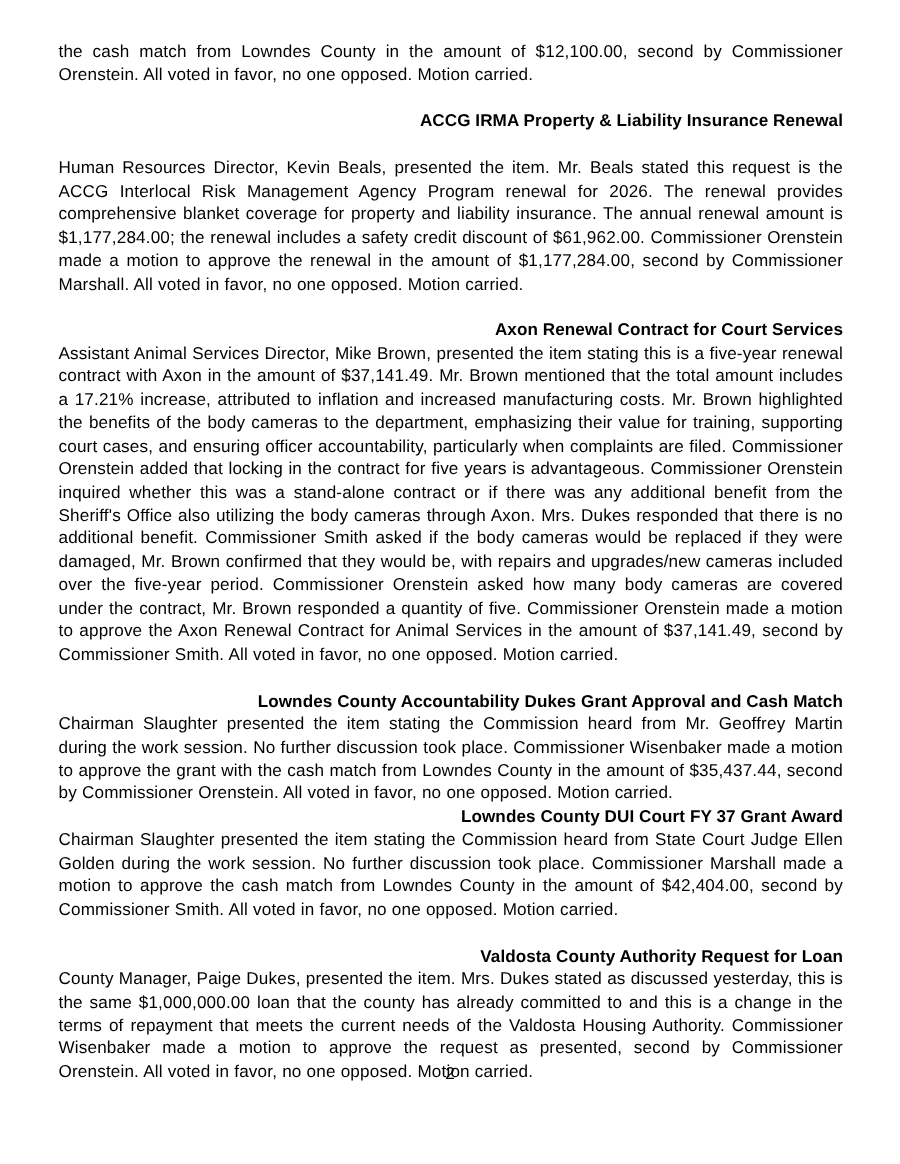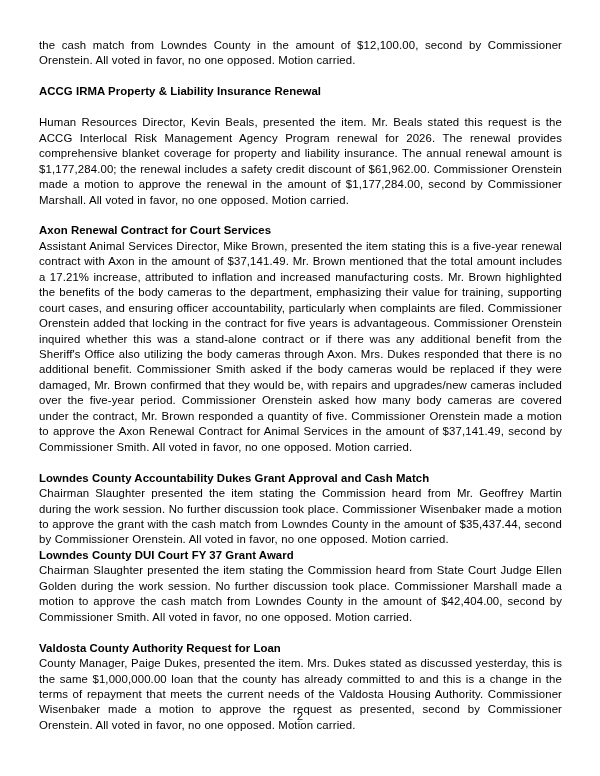--- a/index.html
+++ b/index.html
@@ -13,41 +13,41 @@
     height: 776px;
     font-family: "Liberation Sans", sans-serif;
     color: #000000;
     position: relative;
     overflow: hidden;
   }
   .page {
     box-sizing: border-box;
     width: 600px;
     height: 776px;
-    padding: 38px 38px 0 39px;
+    padding: 28px 38px 0 39px;
     position: relative;
   }
   .doc-body {
     width: 523px;
   }
   p.para {
     margin: 0;
     font-size: 11.4px;
     line-height: 15.45px;
     text-align: justify;
     text-justify: inter-word;
     letter-spacing: 0.01em;
     word-spacing: 0.01em;
   }
   h2.heading {
     margin: 0;
     font-size: 11.4px;
     line-height: 15.45px;
     font-weight: bold;
-    text-align: left;
+    text-align: right;
     letter-spacing: 0.005em;
   }
   .gap {
     height: 15.45px;
     line-height: 15.45px;
     font-size: 11.4px;
   }
   .page-number {
     position: absolute;
     left: 0;

